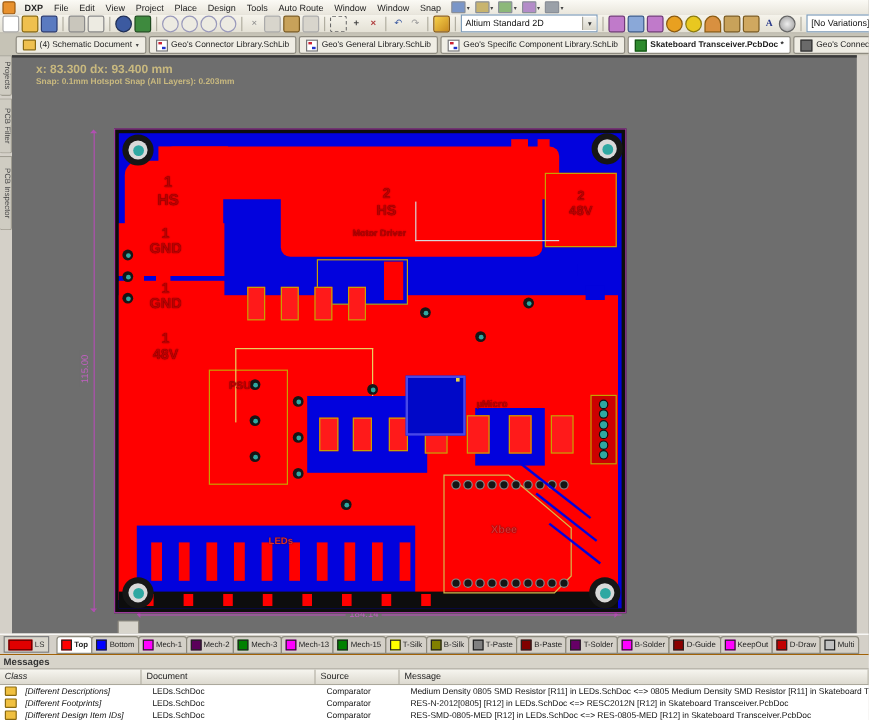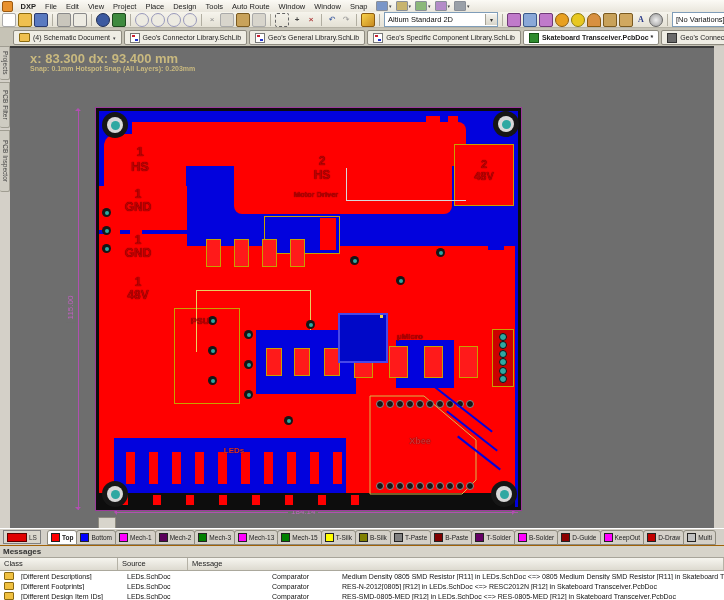--- a/index.html
+++ b/index.html
@@ -41,21 +41,21 @@
   .i-pcblib{width:8px;height:8px;background:#6A6A6A;border:1px solid #333;}
   
   #main{position:absolute;left:0;top:46px;width:724px;height:482px;}
   #sidestrip{position:absolute;left:0;top:0;width:10px;height:482px;background:#D4D0C8;border-right:1px solid #8F8C80;}
   .vtab{position:absolute;left:0;width:9px;background:#CFCCC2;border:1px solid #A09D92;border-left:none;
     writing-mode:vertical-rl;font-size:6.5px;color:#444;text-align:center;overflow:hidden;border-radius:0 0 2px 2px;}
   #canvas{position:absolute;left:10px;top:0;width:704px;height:482px;background:#6E6E6E;
     border-top:2px solid #3A3A3A;box-sizing:border-box;overflow:hidden;}
   
   #hud{position:absolute;left:20px;top:5px;color:#C9B97F;font-weight:bold;}
-  #hud .h1{font-size:13px;line-height:11px;}
+  #hud .h1{font-size:10px;line-height:11px;}
   #hud .h3{font-size:7px;line-height:9px;}
   
   .dim{position:absolute;background:#B050B0;}
   .dimtxt{position:absolute;color:#C060C0;font-size:8px;background:#6E6E6E;padding:0 3px;white-space:nowrap;}
   .arr{position:absolute;width:0;height:0;border:3px solid transparent;}
   
   #board{position:absolute;left:85px;top:59px;width:425px;height:402px;background:#0D0D0D;
     border:1px solid #9B399B;box-sizing:content-box;}
   #board-blue{position:absolute;left:3px;top:3px;right:3px;bottom:3px;background:#0202DD;}
   .red{background:#FF0000;}
@@ -85,21 +85,21 @@
     border:1px solid #8D8A7E;background:#D4D0C8;font-size:6.5px;color:#222;border-radius:3px 3px 0 0;flex:none;white-space:nowrap;}
   .ltab.active{background:#FFF;font-weight:bold;}
   .lsw{width:7px;height:7px;border:1px solid #222;flex:none;}
   
   #messages{position:absolute;left:0;top:545px;width:724px;height:55px;background:#FFF;border-top:1px solid #a16207;}
   #msg-title{height:11px;background:#D7D4CA;border-bottom:1px solid #A8A59A;font-size:8px;font-weight:bold;
     color:#333;line-height:11px;padding-left:3px;}
   #msg-head{height:12px;display:flex;background:linear-gradient(#F6F5EF,#DDDAD0);border-bottom:1px solid #ABA89C;
     font-size:7.5px;color:#222;}
   .mcol{border-right:1px solid #B5B2A6;padding:1px 0 0 4px;box-sizing:border-box;white-space:nowrap;overflow:hidden;}
-  .mc1{width:118px;flex:none;}  .mc2{width:145px;flex:none;}  .mc3{width:70px;flex:none;}  .mc4{flex:1;}
+  .mc1{width:118px;flex:none;font-style:italic;}  .mc2{width:145px;flex:none;}  .mc3{width:70px;flex:none;}  .mc4{flex:1;}
   .mrow{height:10px;display:flex;align-items:center;font-size:7px;color:#111;background:#FFF;}
   .mrow .mcol{border-right:none;padding-top:0;}
   .msg-ico{width:8px;height:6px;background:#F0C040;border:1px solid #8A6A10;border-radius:1px;margin:0 3px 0 4px;flex:none;}
 </style>
 </head>
 <body>
 
 <div id="menubar">
   <span class="logo"></span>
   <span class="menu-item" style="font-weight:bold">DXP</span>
@@ -508,20 +508,21 @@
   <span class="ltab">
       <span class="lsw" style="background: rgb(192, 192, 192);"></span>
       <span>Multi</span>
     </span>
 </div>
 
 <div id="messages">
   <div id="msg-title">Messages</div>
   <div id="msg-head">
     <span class="mcol mc1">Class</span>
+    <span class="mcol mc2">Document</span>
     <span class="mcol mc3">Source</span>
     <span class="mcol mc4">Message</span>
   </div>
   <div class="mrow">
     <span class="msg-ico"></span>
     <span class="mcol mc1" style="width:106px">[Different Descriptions]</span>
     <span class="mcol mc2">LEDs.SchDoc</span>
     <span class="mcol mc3">Comparator</span>
     <span class="mcol mc4">Medium Density 0805 SMD Resistor [R11] in LEDs.SchDoc &lt;=&gt; 0805 Medium Density SMD Resistor [R11] in Skateboard Transce</span>
   </div>

